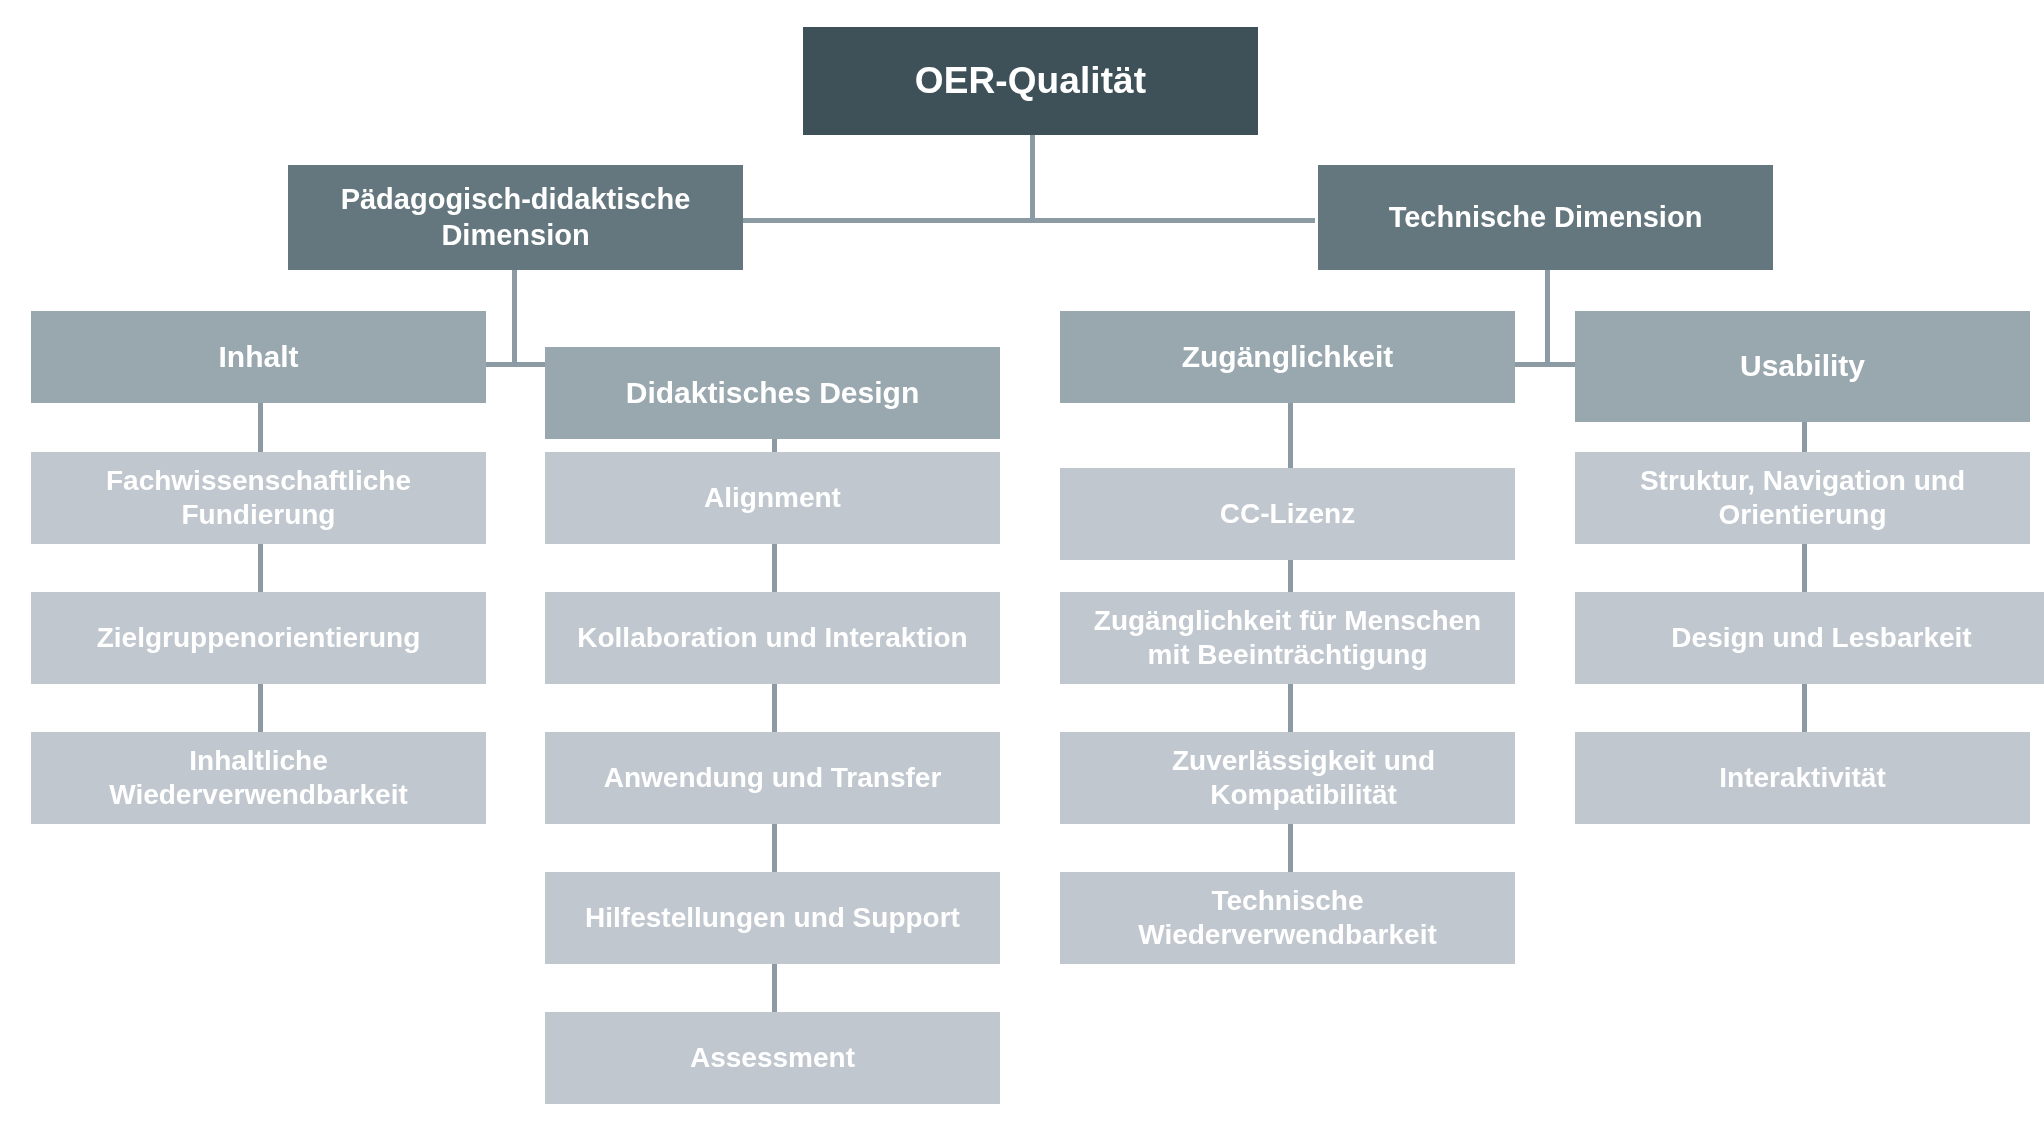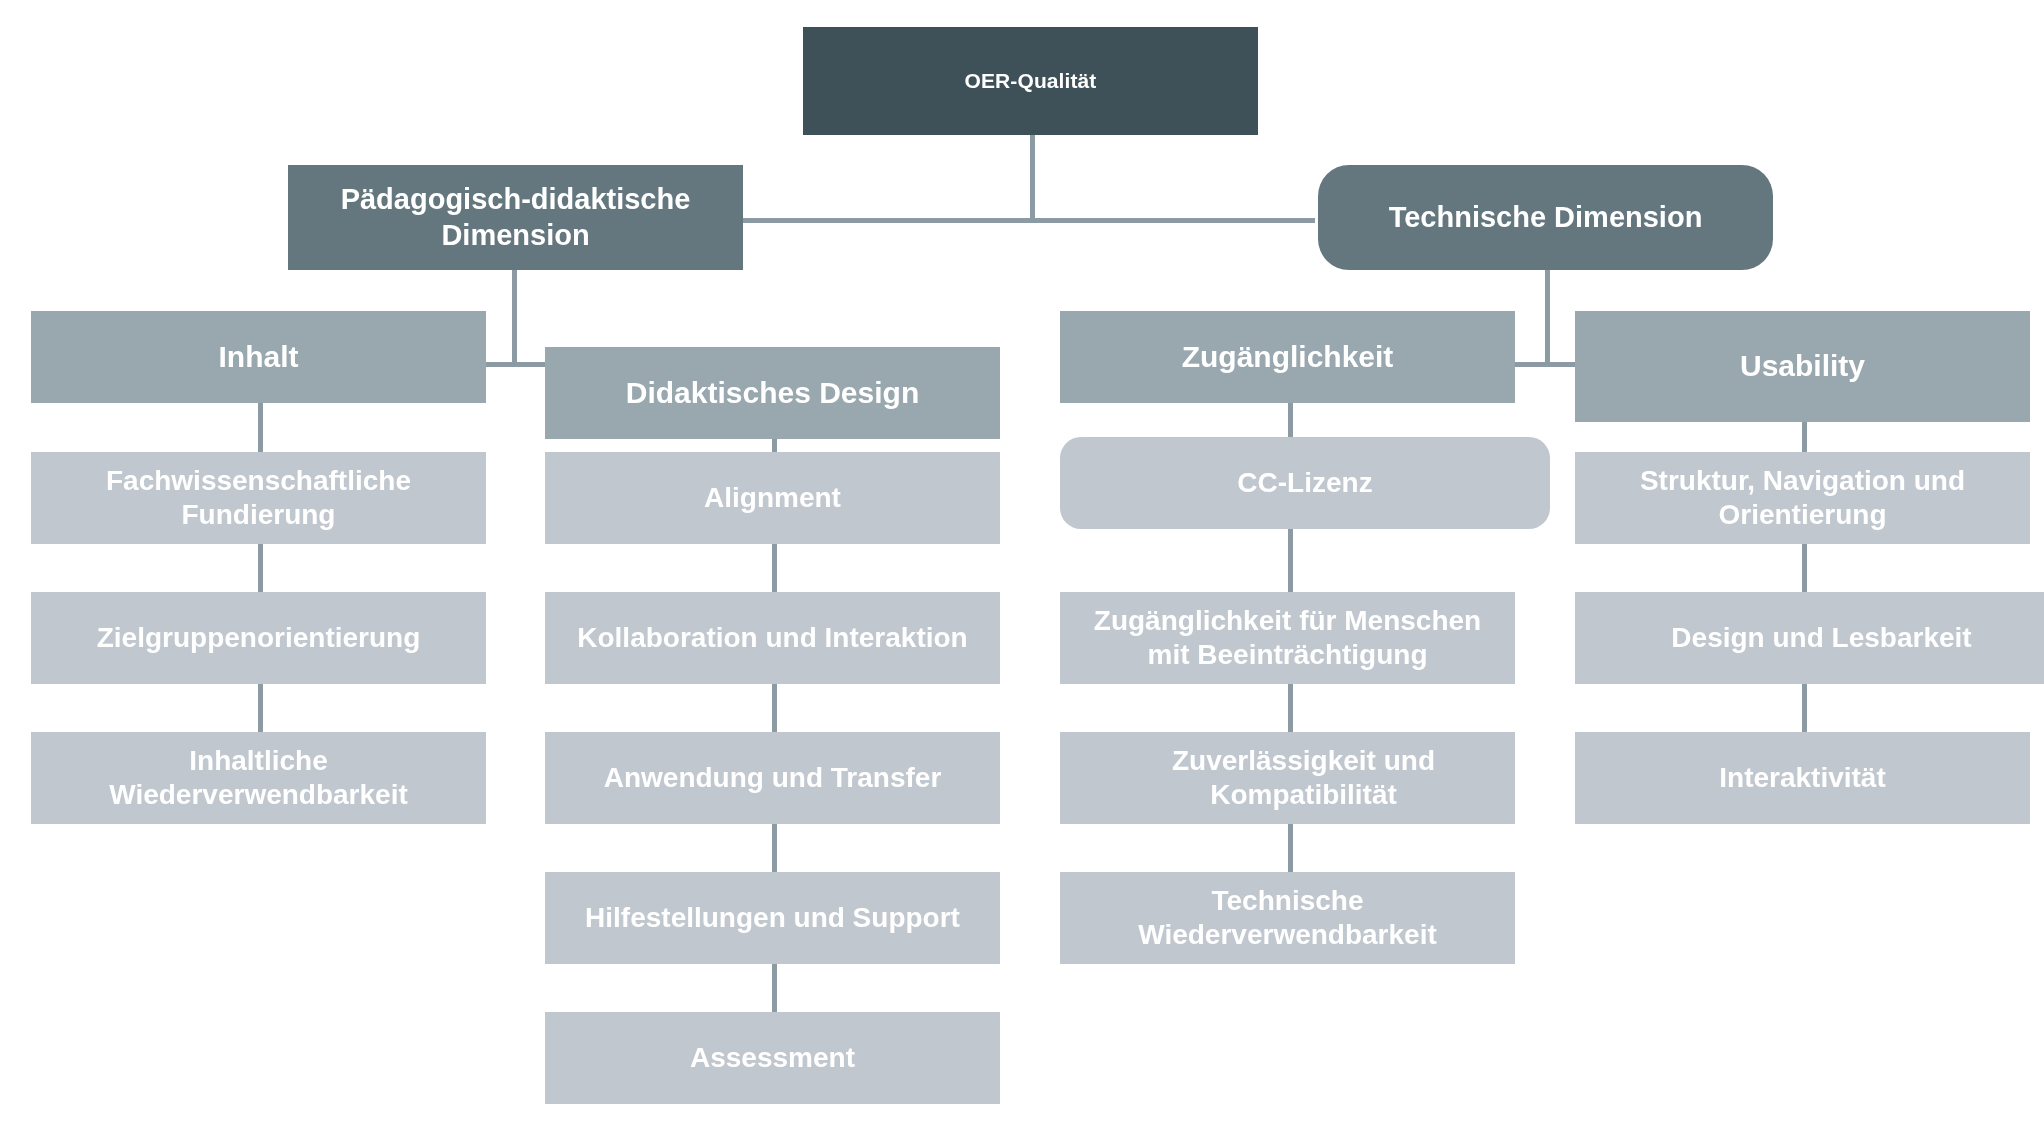--- a/index.html
+++ b/index.html
@@ -25,21 +25,21 @@
     text-align: center;
     color: #ffffff;
     font-weight: bold;
     line-height: 1.22;
     box-sizing: border-box;
     padding: 4px 10px;
     z-index: 3;
   }
   .lvl-root {
     background: #3e5158;
-    font-size: 21px;
+    font-size: 37px;
     letter-spacing: 0.1px;
   }
   .lvl-dim {
     background: #65777e;
     font-size: 29px;
   }
   .lvl-cat {
     background: #99a7ae;
     font-size: 30px;
   }
@@ -81,21 +81,21 @@
   <div class="connector v-line" style="left:1802px; top:400px; height:420px;"></div>
 
   <div class="node lvl-root" style="left:803px; top:27px; width:455px; height:108px;">
     <span>OER-Qualität</span>
   </div>
 
   <div class="node lvl-dim" style="left:288px; top:165px; width:455px; height:105px;">
     <span>Pädagogisch-didaktische Dimension</span>
   </div>
 
-  <div class="node lvl-dim" style="left:1318px; top:165px; width:455px; height:105px;border-radius:31px;">
+  <div class="node lvl-dim" style="left:1318px; top:165px; width:455px; height:105px;">
     <span>Technische Dimension</span>
   </div>
 
   <div class="node lvl-cat" style="left:31px; top:311px; width:455px; height:92px;">
     <span>Inhalt</span>
   </div>
 
   <div class="node lvl-cat" style="left:545px; top:311px; width:455px; height:92px;margin-top:36px;">
     <span>Didaktisches Design</span>
   </div>
@@ -127,21 +127,21 @@
   <div class="node lvl-leaf" style="left:545px; top:732px; width:455px; height:92px;">
     <span>Anwendung und Transfer</span>
   </div>
   <div class="node lvl-leaf" style="left:545px; top:872px; width:455px; height:92px;">
     <span>Hilfestellungen und Support</span>
   </div>
   <div class="node lvl-leaf" style="left:545px; top:1012px; width:455px; height:92px;">
     <span>Assessment</span>
   </div>
 
-  <div class="node lvl-leaf" style="left:1060px; top:437px; width:490px; height:92px;border-radius:21px;">
+  <div class="node lvl-leaf" style="left:1060px; top:468px; width:455px; height:92px;">
     <span>CC-Lizenz</span>
   </div>
   <div class="node lvl-leaf" style="left:1060px; top:592px; width:455px; height:92px;">
     <span>Zugänglichkeit für Menschen mit Beeinträchtigung</span>
   </div>
   <div class="node lvl-leaf" style="left:1060px; top:732px; width:455px; height:92px;padding-left:42px;">
     <span>Zuverlässigkeit und Kompatibilität</span>
   </div>
   <div class="node lvl-leaf" style="left:1060px; top:872px; width:455px; height:92px;">
     <span>Technische Wiederverwendbarkeit</span>

